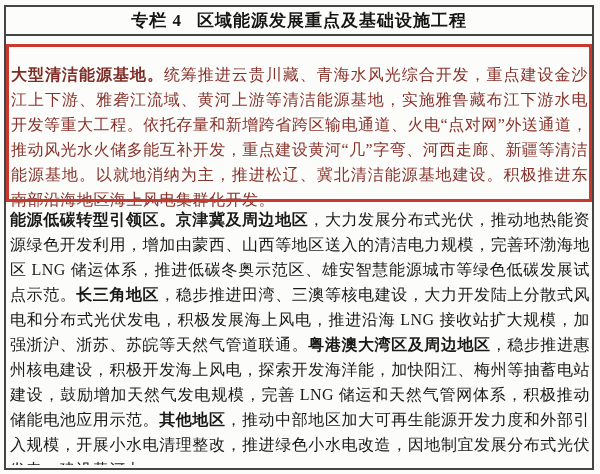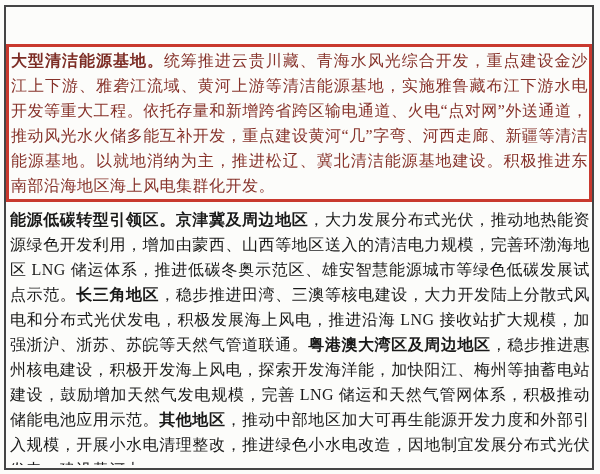--- a/index.html
+++ b/index.html
@@ -51,21 +51,21 @@
     width: 586px;
     height: 158px;
     border: 3px solid #c9392e;
     box-sizing: border-box;
     pointer-events: none;
   }
   
   .red-text {
     position: absolute;
     left: 11px;
-    top: 48px;
+    top: 62px;
     width: 577px;
     height: 150px;
     overflow: hidden;
     font-size: 16px;
     line-height: 25px;
     color: #86322a;
     text-align: justify;
     letter-spacing: 0.5px;
   }
   
@@ -85,20 +85,25 @@
   .b { font-weight: bold; }
   .red-text .b { color: #7c2c24; }
 </style>
 </head>
 <body>
 
 <div class="page">
 
   <div class="frame"></div>
 
+  <div class="titlebar">
+    <span>专栏 4</span>
+    <span class="title-gap"></span>
+    <span>区域能源发展重点及基础设施工程</span>
+  </div>
 
   <div class="red-text"><span class="b">大型清洁能源基地。</span><span>统筹推进云贵川藏、青海水风光综合开发，重点建设金沙江上下游、雅砻江流域、黄河上游等清洁能源基地，实施雅鲁藏布江下游水电开发等重大工程。依托存量和新增跨省跨区输电通道、火电“点对网”外送通道，推动风光水火储多能互补开发，重点建设黄河“几”字弯、河西走廊、新疆等清洁能源基地。以就地消纳为主，推进松辽、冀北清洁能源基地建设。积极推进东南部沿海地区海上风电集群化开发。</span></div>
 
   <div class="highlight-box"></div>
 
   <div class="body-text"><span class="b">能源低碳转型引领区。</span><span class="b">京津冀及周边地区</span><span>，大力发展分布式光伏，推动地热能资源绿色开发利用，增加由蒙西、山西等地区送入的清洁电力规模，完善环渤海地区 LNG 储运体系，推进低碳冬奥示范区、雄安智慧能源城市等绿色低碳发展试点示范。</span><span class="b">长三角地区</span><span>，稳步推进田湾、三澳等核电建设，大力开发陆上分散式风电和分布式光伏发电，积极发展海上风电，推进沿海 LNG 接收站扩大规模，加强浙沪、浙苏、苏皖等天然气管道联通。</span><span class="b">粤港澳大湾区及周边地区</span><span>，稳步推进惠州核电建设，积极开发海上风电，探索开发海洋能，加快阳江、梅州等抽蓄电站建设，鼓励增加天然气发电规模，完善 LNG 储运和天然气管网体系，积极推动储能电池应用示范。</span><span class="b">其他地区</span><span>，推动中部地区加大可再生能源开发力度和外部引入规模，开展小水电清理整改，推进绿色小水电改造，因地制宜发展分布式光伏发电，建设黄河中</span></div>
 
 </div>
 
 </body></html>

